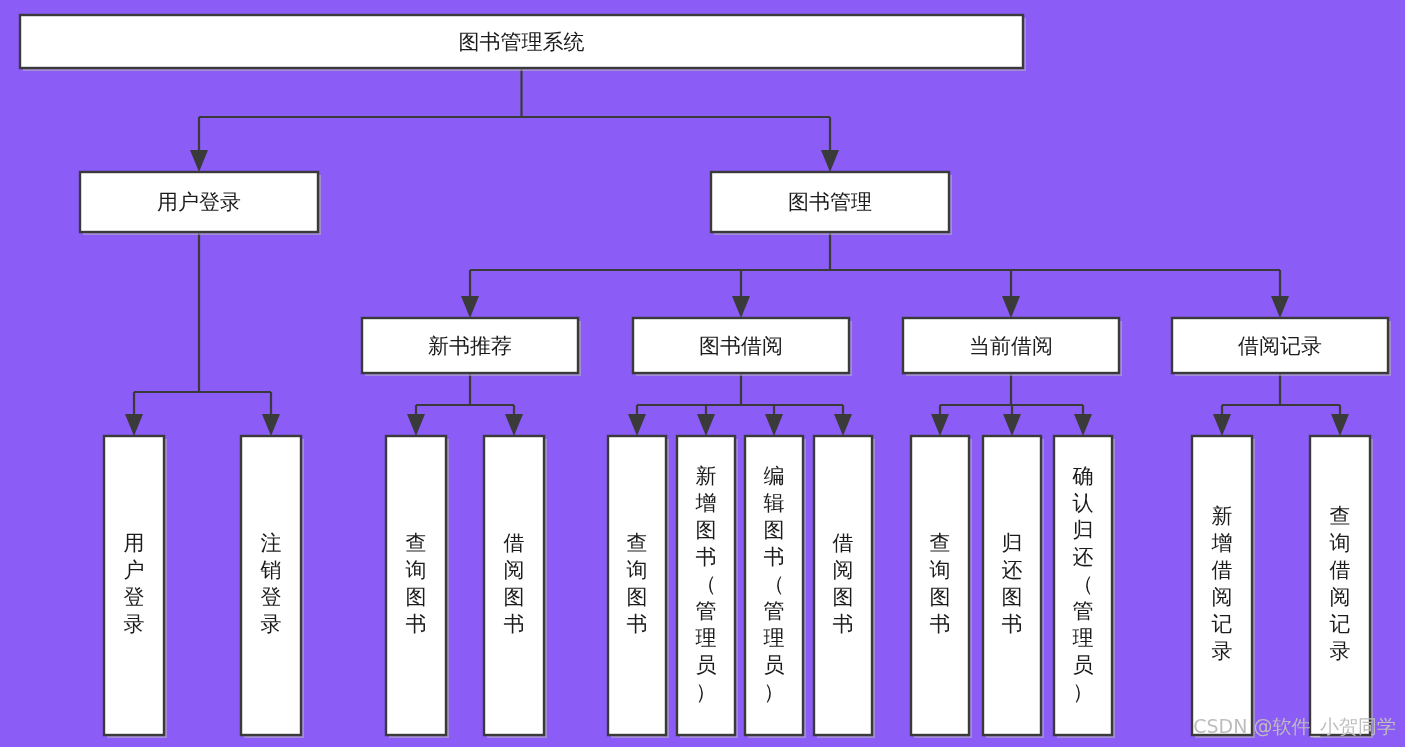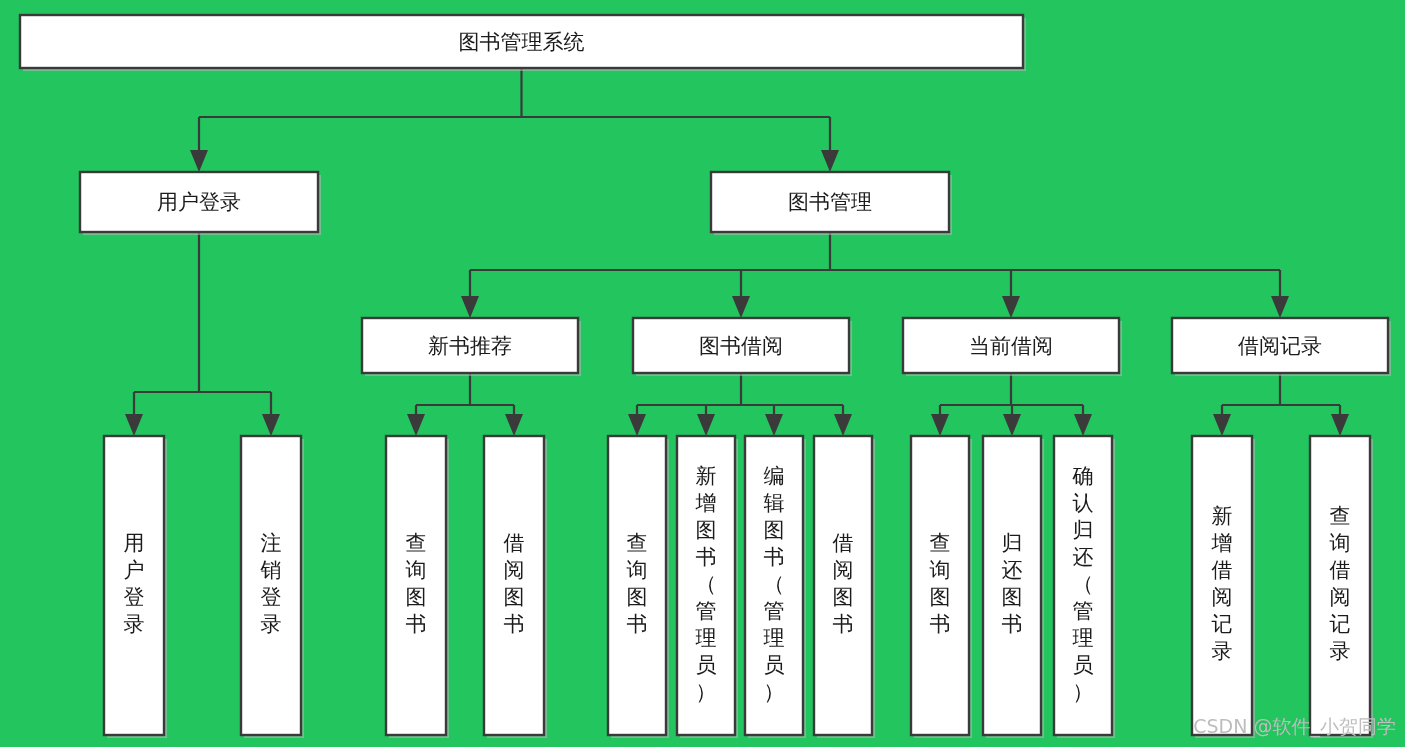--- a/index.html
+++ b/index.html
@@ -8,21 +8,21 @@
     padding: 0;
     background: #ffffff;
   }
   body {
     font-family: "DejaVu Sans", "Liberation Sans", sans-serif;
   }
   #diagram-root {
     position: relative;
     width: 1405px;
     height: 747px;
-    background: #22c55e;
+    background: #8b5cf6;
     overflow: hidden;
   }
   svg#flowchart {
     position: absolute;
     left: 0;
     top: 0;
     width: 1405px;
     height: 747px;
     display: block;
   }

